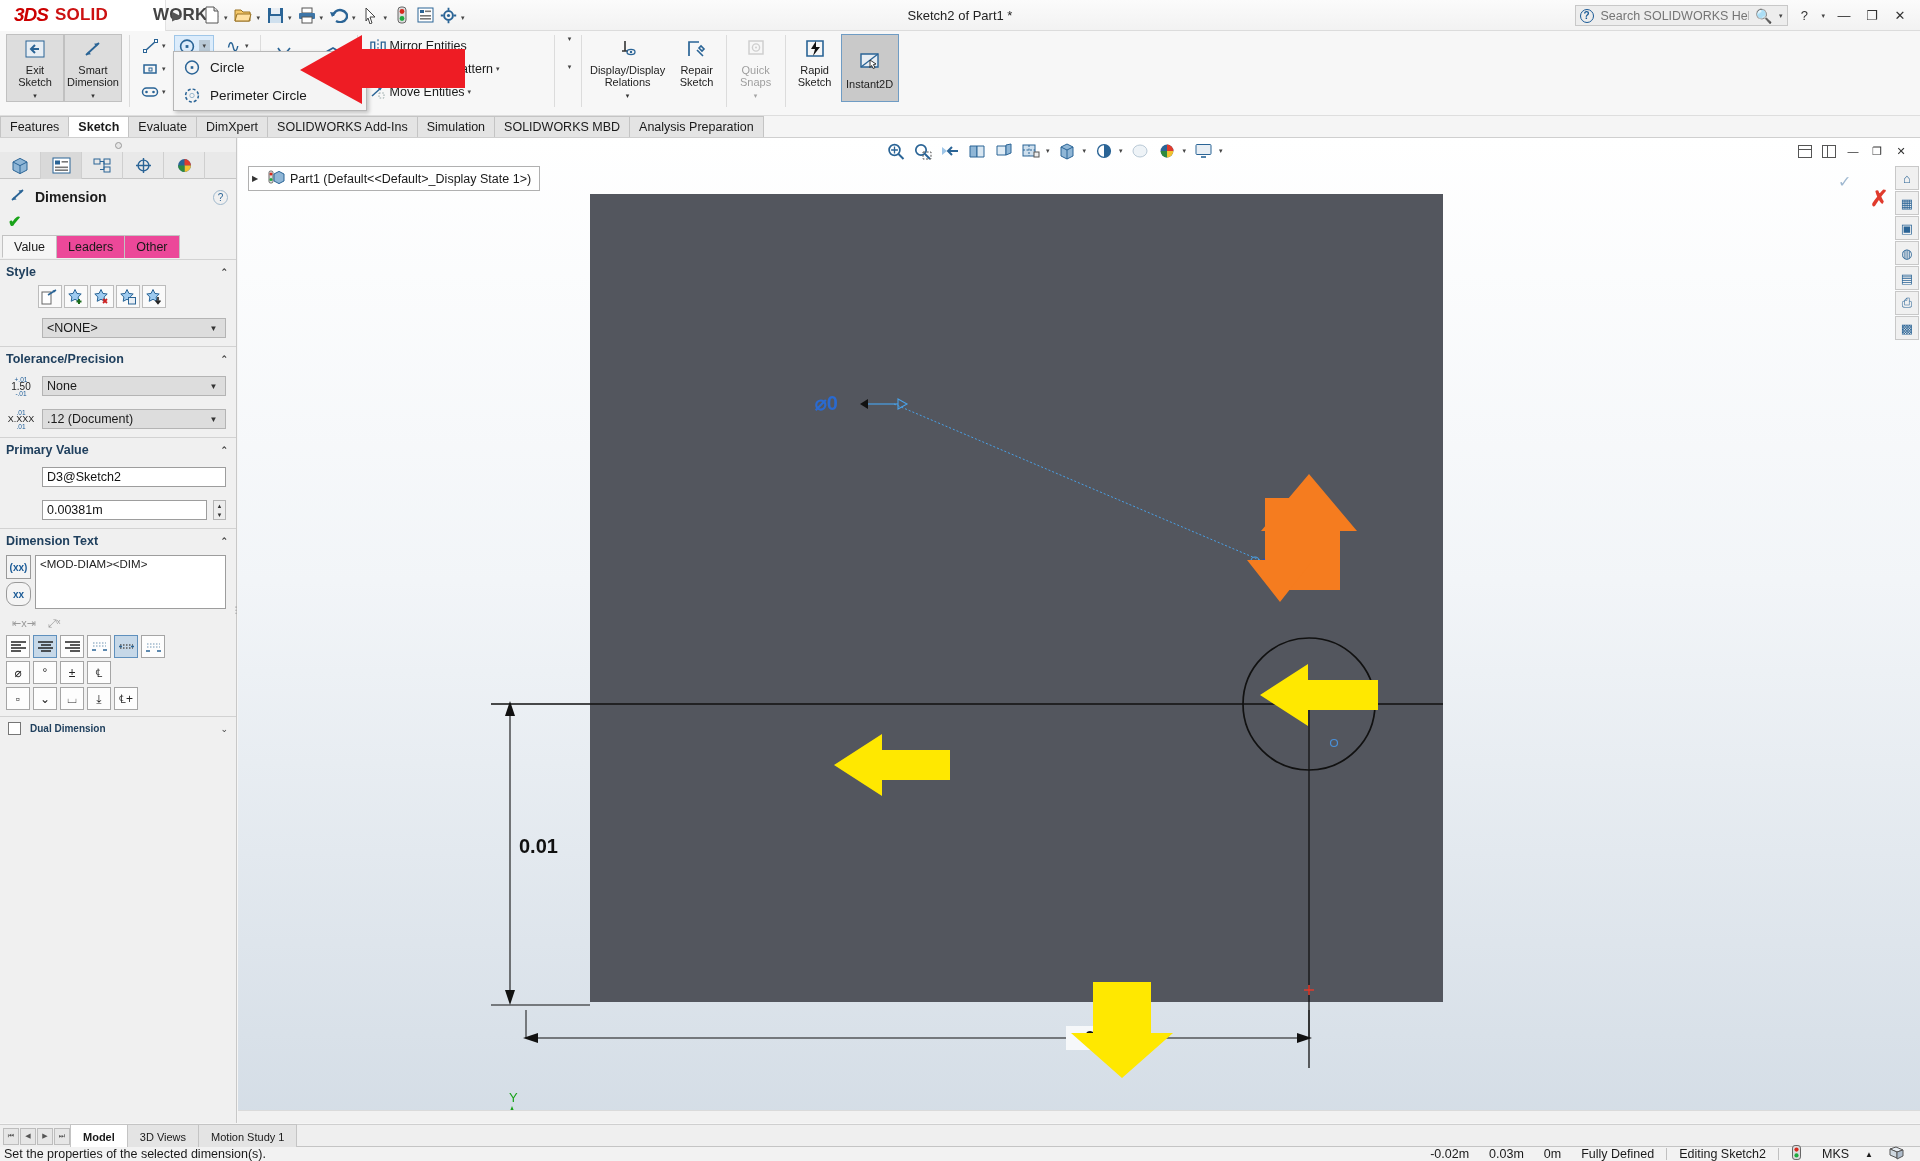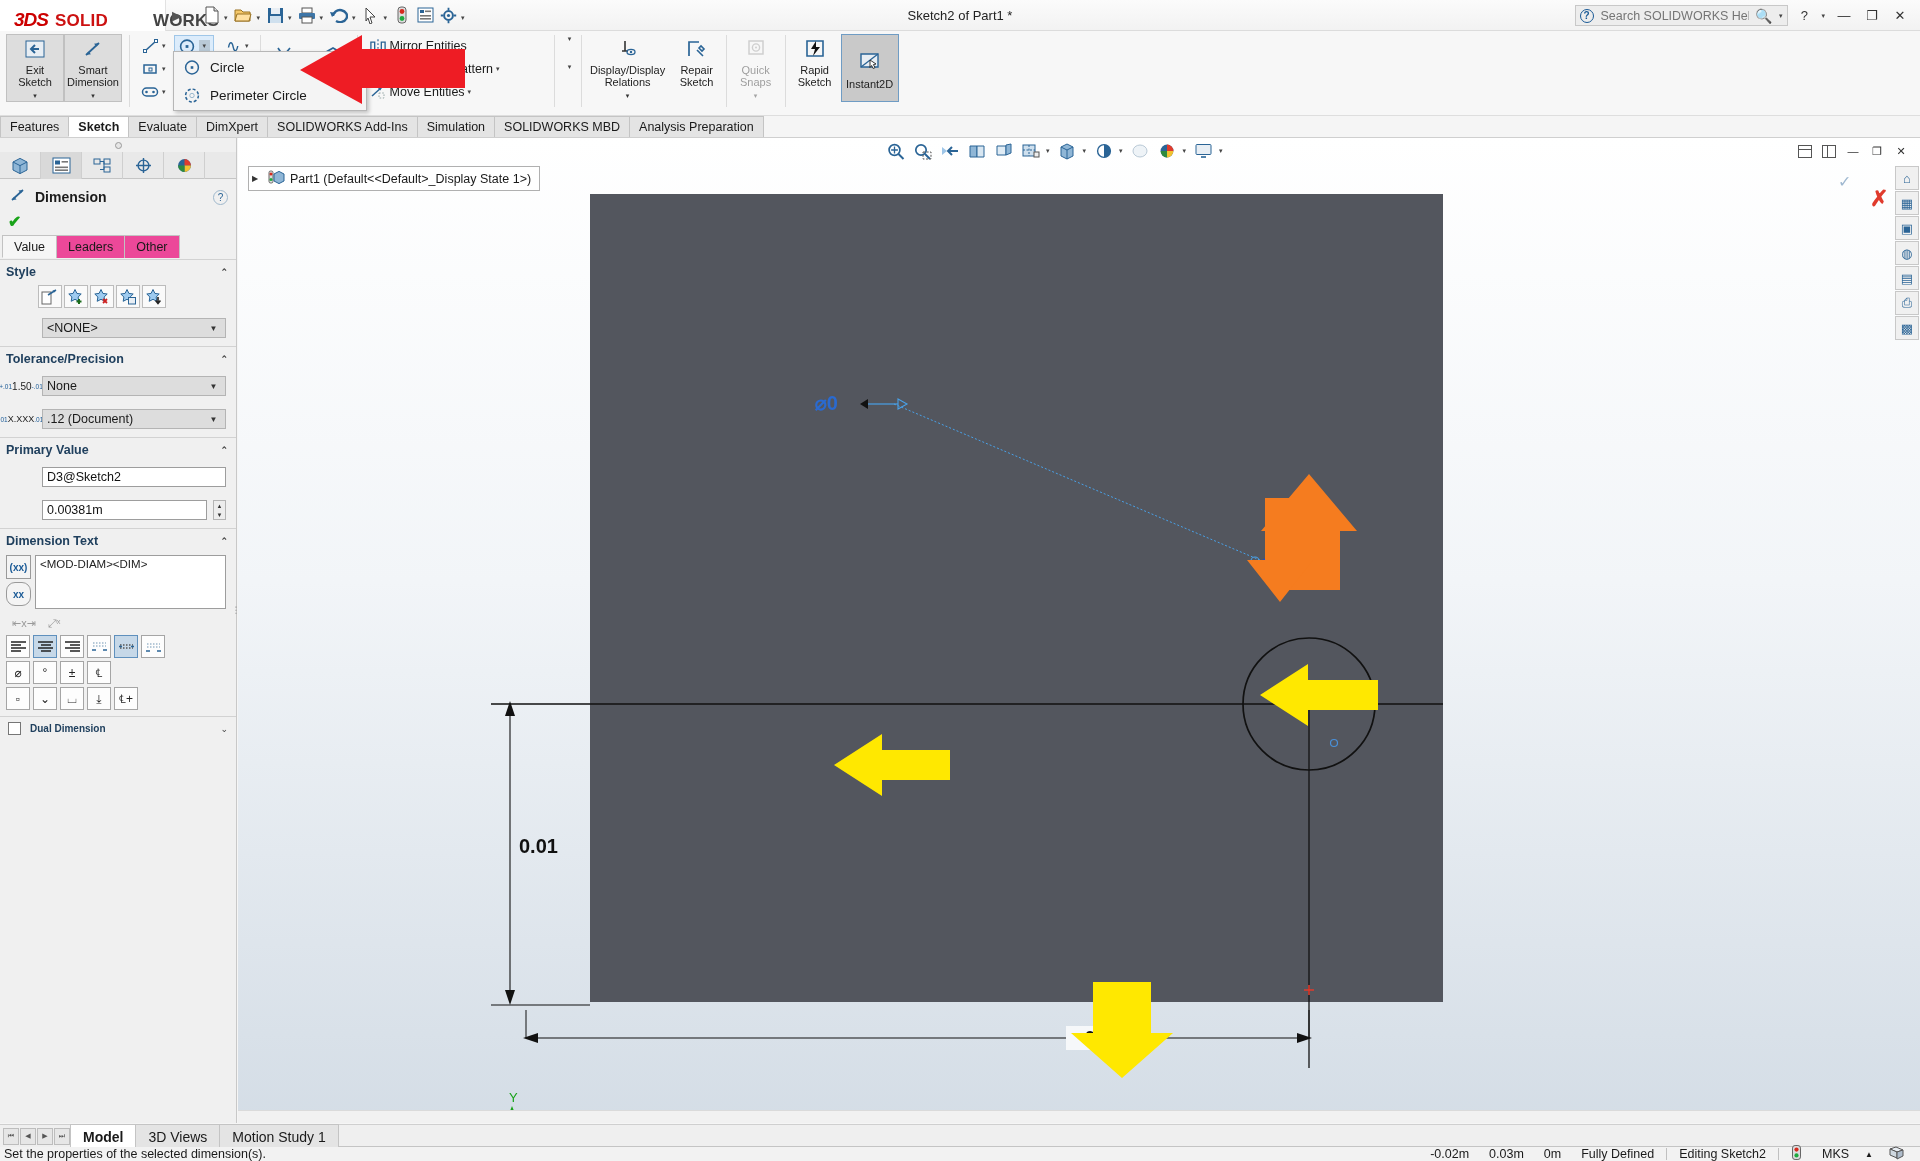--- a/index.html
+++ b/index.html
@@ -17,21 +17,21 @@
   
   .titlebar {
     position: absolute; top: 0; left: 0; width: 1920px; height: 31px;
     background: linear-gradient(#fbfbfb, #f2f2f2);
     border-bottom: 1px solid #dcdcdc;
     display: flex; align-items: center;
   }
   .logo-box {
     width: 166px; height: 31px; background: #ffffff;
     border-right: 1px solid #e2e2e2;
-    display: flex; align-items: flex-end; padding-left: 14px; gap: 7px;
+    display: flex; align-items: center; padding-left: 14px; gap: 7px;
   }
   .ds-mark { font-size: 19px; color: #cc0000; font-weight: bold; font-style: italic; letter-spacing: -1px;}
   .sw-word { font-size: 17px; font-weight: bold; letter-spacing: .2px; }
   .sw-word .sol { color: #cc1111; }
   .sw-word .works { color: #444; margin-left: 45px; }
   .logo-arrow {
     width: 22px; height: 31px; display: flex; align-items: center; justify-content: center;
     color: #555; font-size: 13px;
   }
   .qat { display: flex; align-items: center; gap: 1px; padding-left: 12px; height: 31px; }
@@ -155,21 +155,21 @@
   }
   .chev { font-size: 9px; color: #444; }
   .icon-row { display: flex; gap: 2px; padding: 1px 0 5px 38px; }
   .sbtn {
     width: 24px; height: 23px; border: 1px solid #bcbcbc; background: #fafafa;
     display: flex; align-items: center; justify-content: center; font-size: 12px; color: #2a6496;
   }
 
   .field-row { display: flex; align-items: center; gap: 6px; padding: 2px 10px 5px 6px; }
   .field-ico {
-    width: 30px; min-width: 30px; height: 26px; display: flex; flex-direction: row;
+    width: 30px; min-width: 30px; height: 26px; display: flex; flex-direction: column;
     align-items: center; justify-content: center; line-height: 7px; color: #1a5a96;
   }
   .field-ico .big { font-size: 10px; color: #222; }
   .field-ico .sm { font-size: 6.5px; color: #1a5a96; }
   .combo {
     flex: 1; height: 20px; background: #dddddd; border: 1px solid #b4b4b4;
     display: flex; align-items: center; padding: 0 4px; font-size: 12.5px; color: #1a1a1a;
     position: relative;
   }
   .combo .cv { flex: 1; overflow: hidden; white-space: nowrap; }
@@ -253,21 +253,21 @@
   .bottom-tabs {
     position: absolute; left: 0; top: 1124px; width: 1920px; height: 23px;
     background: #efefef; border-top: 1px solid #cfcfcf; display: flex; align-items: center;
   }
   .navbtns { display: flex; gap: 1px; padding-left: 3px; }
   .navb {
     width: 16px; height: 17px; border: 1px solid #bdbdbd; background: #e6e6e6;
     display: flex; align-items: center; justify-content: center; font-size: 7px; color: #555;
   }
   .btab {
-    height: 22px; padding: 12px 12px; display: flex; align-items: center; font-size: 14px;
+    height: 22px; padding: 12px 12px; display: flex; align-items: center; font-size: 11px;
     border: 1px solid #c4c4c4; border-bottom: none; background: #e4e4e4; margin-right: -1px;
   }
   .btab.active { background: #fff; font-weight: bold; }
   .btab-fill { flex: 1; height: 22px; border-bottom: 1px solid #c4c4c4; }
 
   .statusbar {
     position: absolute; left: 0; top: 1147px; width: 1920px; height: 14px;
     display: flex; align-items: center; font-size: 12.5px; color: #1a1a1a;
     background: #f2f2f2;
   }

